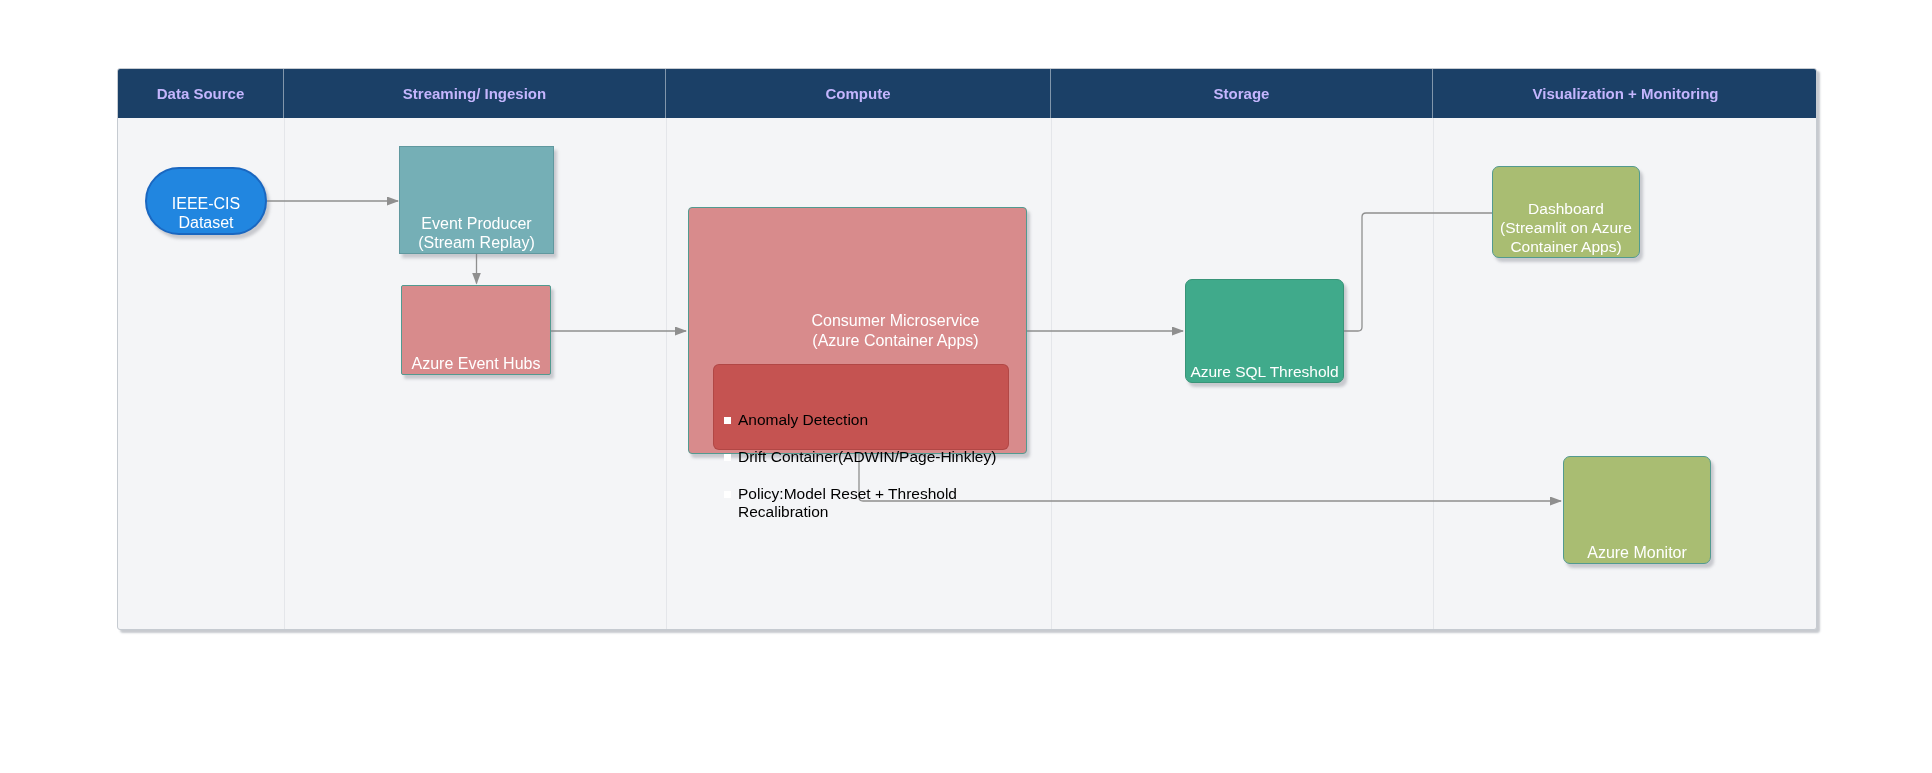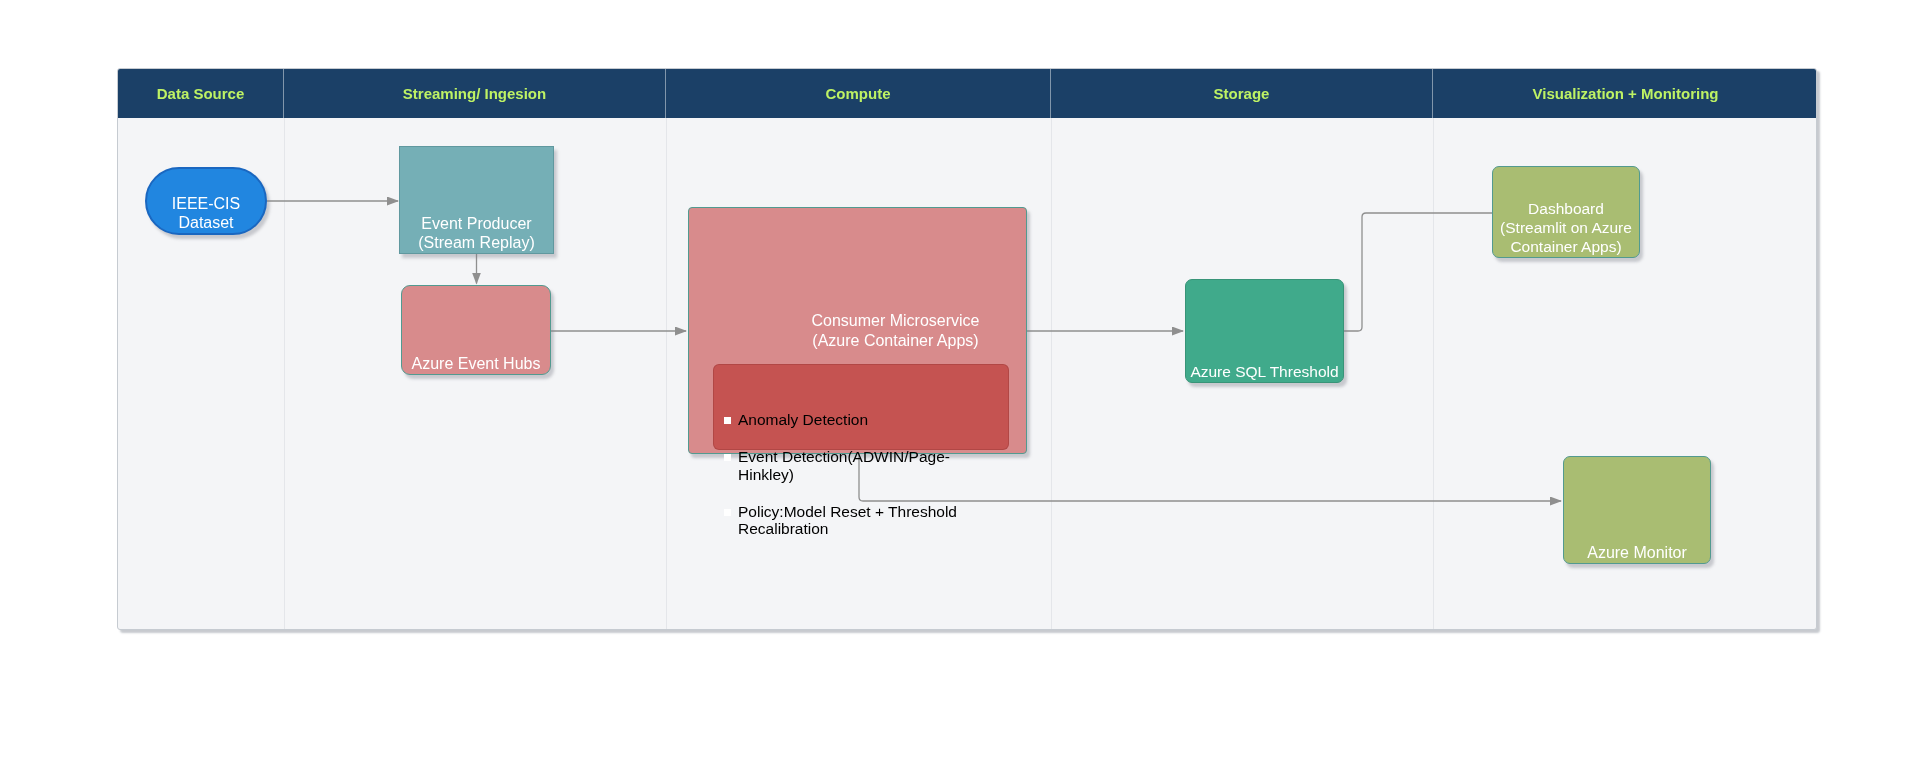--- a/index.html
+++ b/index.html
@@ -13,21 +13,21 @@
     border-radius:3px;box-shadow:3px 3px 2px rgba(130,138,148,.45);
     box-sizing:border-box;overflow:hidden;
   }
   
   .lane-header-row{
     position:absolute;left:0;top:0;width:1700px;height:49px;
     background:var(--header_bg);display:flex;
   }
   .lane-header{
     display:flex;align-items:center;justify-content:center;
-    color:#bef264;font-size:15px;font-weight:700;
+    color:#c4b5fd;font-size:15px;font-weight:700;
     border-right:1px solid rgba(255,255,255,.45);box-sizing:border-box;
     text-align:center;
   }
   .lane-header:last-child{border-right:none;}
   .lw1{width:166px}.lw2{width:382px}.lw3{width:385px}.lw4{width:382px}.lw5{width:385px}
   
   .lane-divider{
     position:absolute;top:49px;bottom:0;width:1px;background:var(--lane_divider);
   }
   
@@ -43,21 +43,21 @@
   }
   .node-dataset{
     left:27px;top:98px;width:122px;height:68px;border-radius:35px;
     background:var(--dataset_fill);border:2px solid var(--dataset_border);
   }
   .node-producer{
     left:281px;top:77px;width:155px;height:108px;
     background:var(--producer_fill);border:1px solid var(--producer_border);
   }
   .node-hubs{
-    left:283px;top:216px;width:150px;height:90px;border-radius:9px;
+    left:283px;top:216px;width:150px;height:90px;border-radius:2px;
     background:var(--pink_fill);border:1px solid var(--teal_border);
   }
   .node-consumer{
     left:570px;top:138px;width:339px;height:247px;border-radius:4px;
     background:var(--pink_fill);border:1px solid var(--teal_border);
     display:block;
   }
   .consumer-title{
     position:absolute;left:0;top:0;width:100%;height:100%;
     display:flex;align-items:center;justify-content:center;
@@ -141,21 +141,21 @@
     <div class="consumer-title">Consumer Microservice
 (Azure Container Apps)</div>
     <div class="consumer-inner">
       <ul class="bullet-list">
         <li>
           <span class="bullet-sq"></span>
           <span>Anomaly Detection</span>
         </li>
         <li>
           <span class="bullet-sq"></span>
-          <span>Event Detection(ADWIN/Page-Hinkley)</span>
+          <span>Drift Container(ADWIN/Page-Hinkley)</span>
         </li>
         <li>
           <span class="bullet-sq"></span>
           <span>Policy:Model Reset + Threshold Recalibration</span>
         </li>
       </ul>
     </div>
   </div>
 
   <div class="node node-sql">

